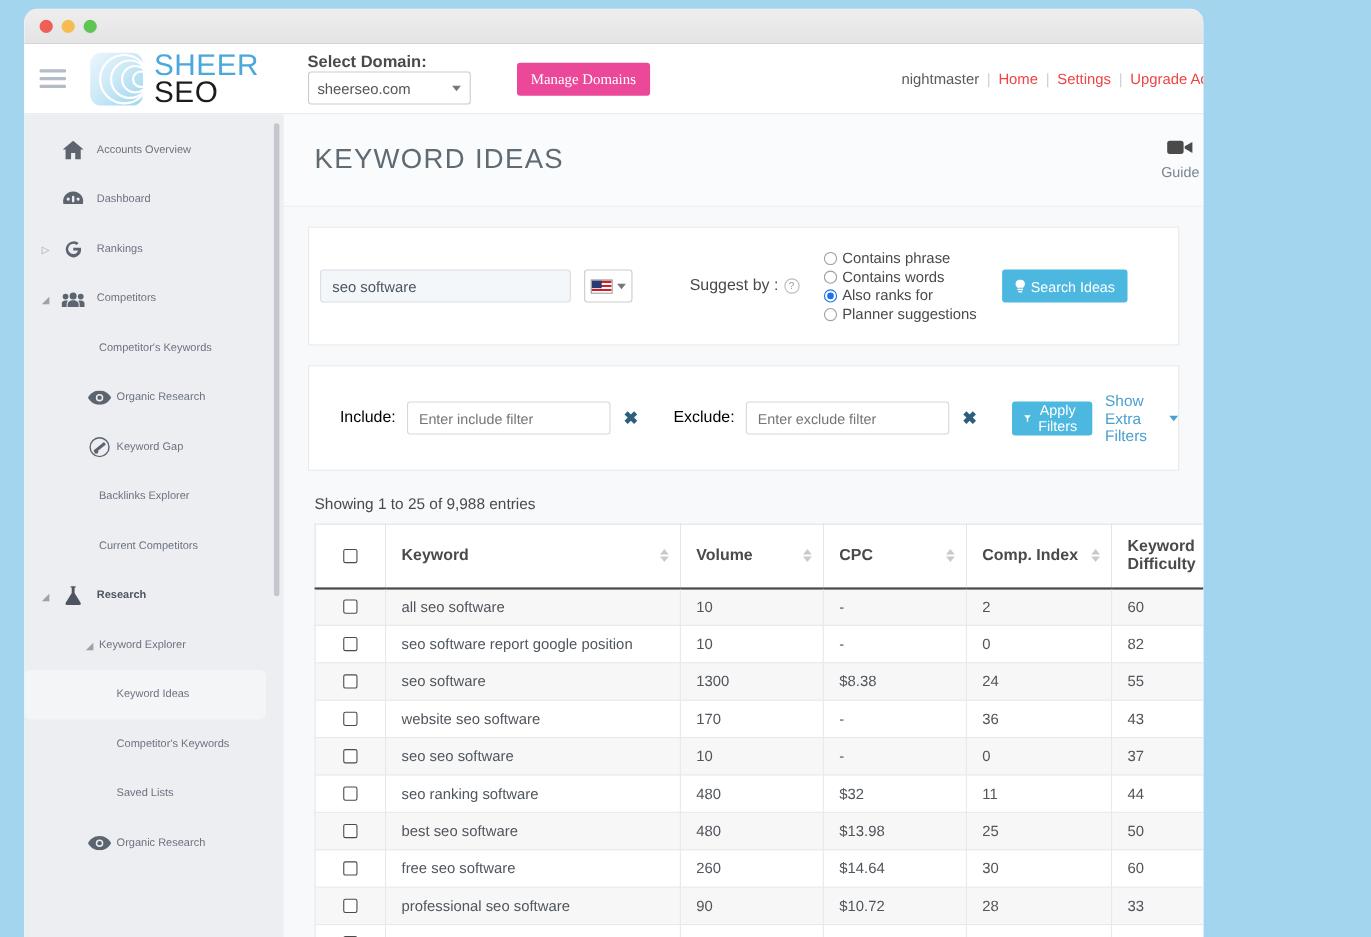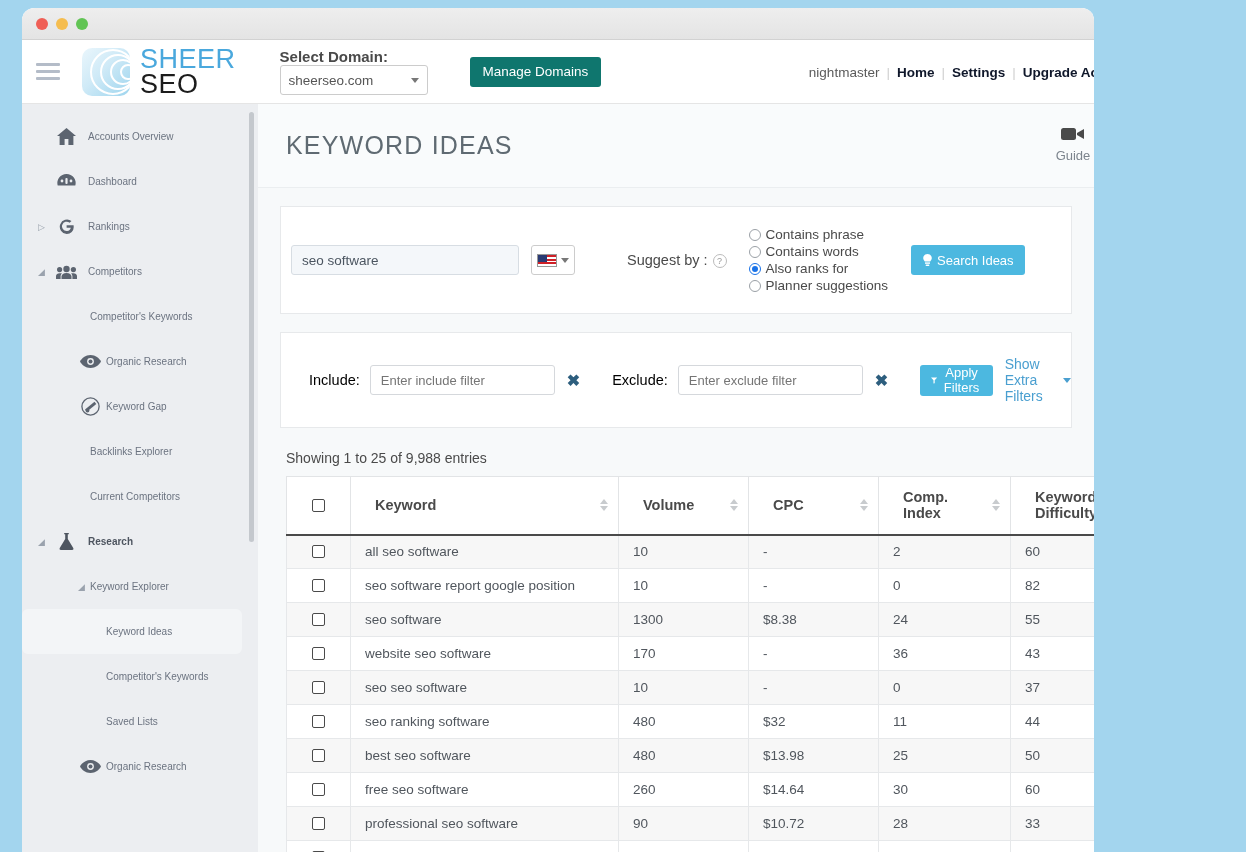--- a/index.html
+++ b/index.html
@@ -54,28 +54,28 @@
 
   #domainbox { display:flex; align-items:flex-start; margin-left: 44px; flex-direction: column; }
   #domainlabel { font-size:15px; font-weight:bold; color:#4a4a4a; margin-right:8px; }
   #domainselect {
     width:148px; height:30px; border:1px solid #ccc; border-radius:3px; background:#fff;
     display:flex; align-items:center; padding:0 8px; font-size:13.5px; color:#555;
     justify-content:space-between; cursor:pointer;
   }
   .caret { width:0;height:0;border-left:4px solid transparent;border-right:4px solid transparent;border-top:5px solid #777; }
   #managebtn {
-    margin-left: 42px; height:30px; background:#0f766e; color:#fff; border:none; border-radius:3px;
-    font-size:13.5px; padding:0 13px; cursor:pointer; font-family:Liberation Sans, sans-serif;
+    margin-left: 42px; height:30px; background:#ec4899; color:#fff; border:none; border-radius:3px;
+    font-size:13.5px; padding:0 13px; cursor:pointer; font-family:Liberation Serif, serif;
   }
   #userarea { position:absolute; right: -4px; top:50%; transform:translateY(-50%);
     display:flex; align-items:center; font-size:13.5px; white-space:nowrap; }
   #userarea .uname { color:#5a5a5a; }
   #userarea .sep { color:#cfcfcf; margin:0 7px; }
-  #userarea a { color:#0f172a; text-decoration:none; cursor:pointer;font-weight:bold; }
+  #userarea a { color:#ef4444; text-decoration:none; cursor:pointer; }
 
   
   #bodywrap { display:flex; height: 748px; }
   
   #sidebar {
     width: 236px; background:#eceef1; flex: none; position:relative;
     padding-top: 10px; overflow:hidden;
   }
   #sbscroll { position:absolute; right:4px; top:8px; width:5px; height:430px; background:#c4c8cd; border-radius:3px; }
   .navitem { display:flex; align-items:center; height:45px; padding-left:16px; cursor:pointer; position:relative; }
@@ -134,21 +134,21 @@
     font-size:13px; padding:0 11px; cursor:pointer; display:flex; align-items:center; gap:4px;
     font-family:"Liberation Sans",sans-serif; }
   #extrafilters { margin-left:12px; font-size:14px; color:#4a9fd0; cursor:pointer; display:flex; align-items:center; gap:6px; }
   #extrafilters .caret { border-top-color:#4a9fd0; }
 
   #showing { margin: 22px 0 10px 28px; font-size:14px; color:#4a4a4a; }
   #tablewrap { margin-left:28px; }
   table { border-collapse: collapse; width: 1010px; table-layout: fixed; }
   thead th {
     background:#fff; border:1px solid #e2e4e6; border-bottom:2px solid #4a4a4a;
-    height:58px; font-size:14.5px; color:#4a4a4a; text-align:left; padding:0 24px;
+    height:58px; font-size:14.5px; color:#4a4a4a; text-align:left; padding:0 14px;
     font-weight:bold; position:relative; vertical-align:middle;
   }
   thead th .sorticon { position:absolute; right:10px; top:50%; transform:translateY(-50%);
     display:flex; flex-direction:column; gap:2px; }
   thead th .sorticon i { width:0;height:0;border-left:4px solid transparent;border-right:4px solid transparent; display:block;}
   thead th .sorticon i.up { border-bottom:5px solid #c8cbce; }
   thead th .sorticon i.dn { border-top:5px solid #c8cbce; }
   tbody td { border:1px solid #e6e8ea; height:34px; font-size:13.5px; color:#50565d; padding:0 14px; }
   tbody tr:nth-child(odd) td { background:#f7f7f7; }
   tbody tr:nth-child(even) td { background:#fff; }

